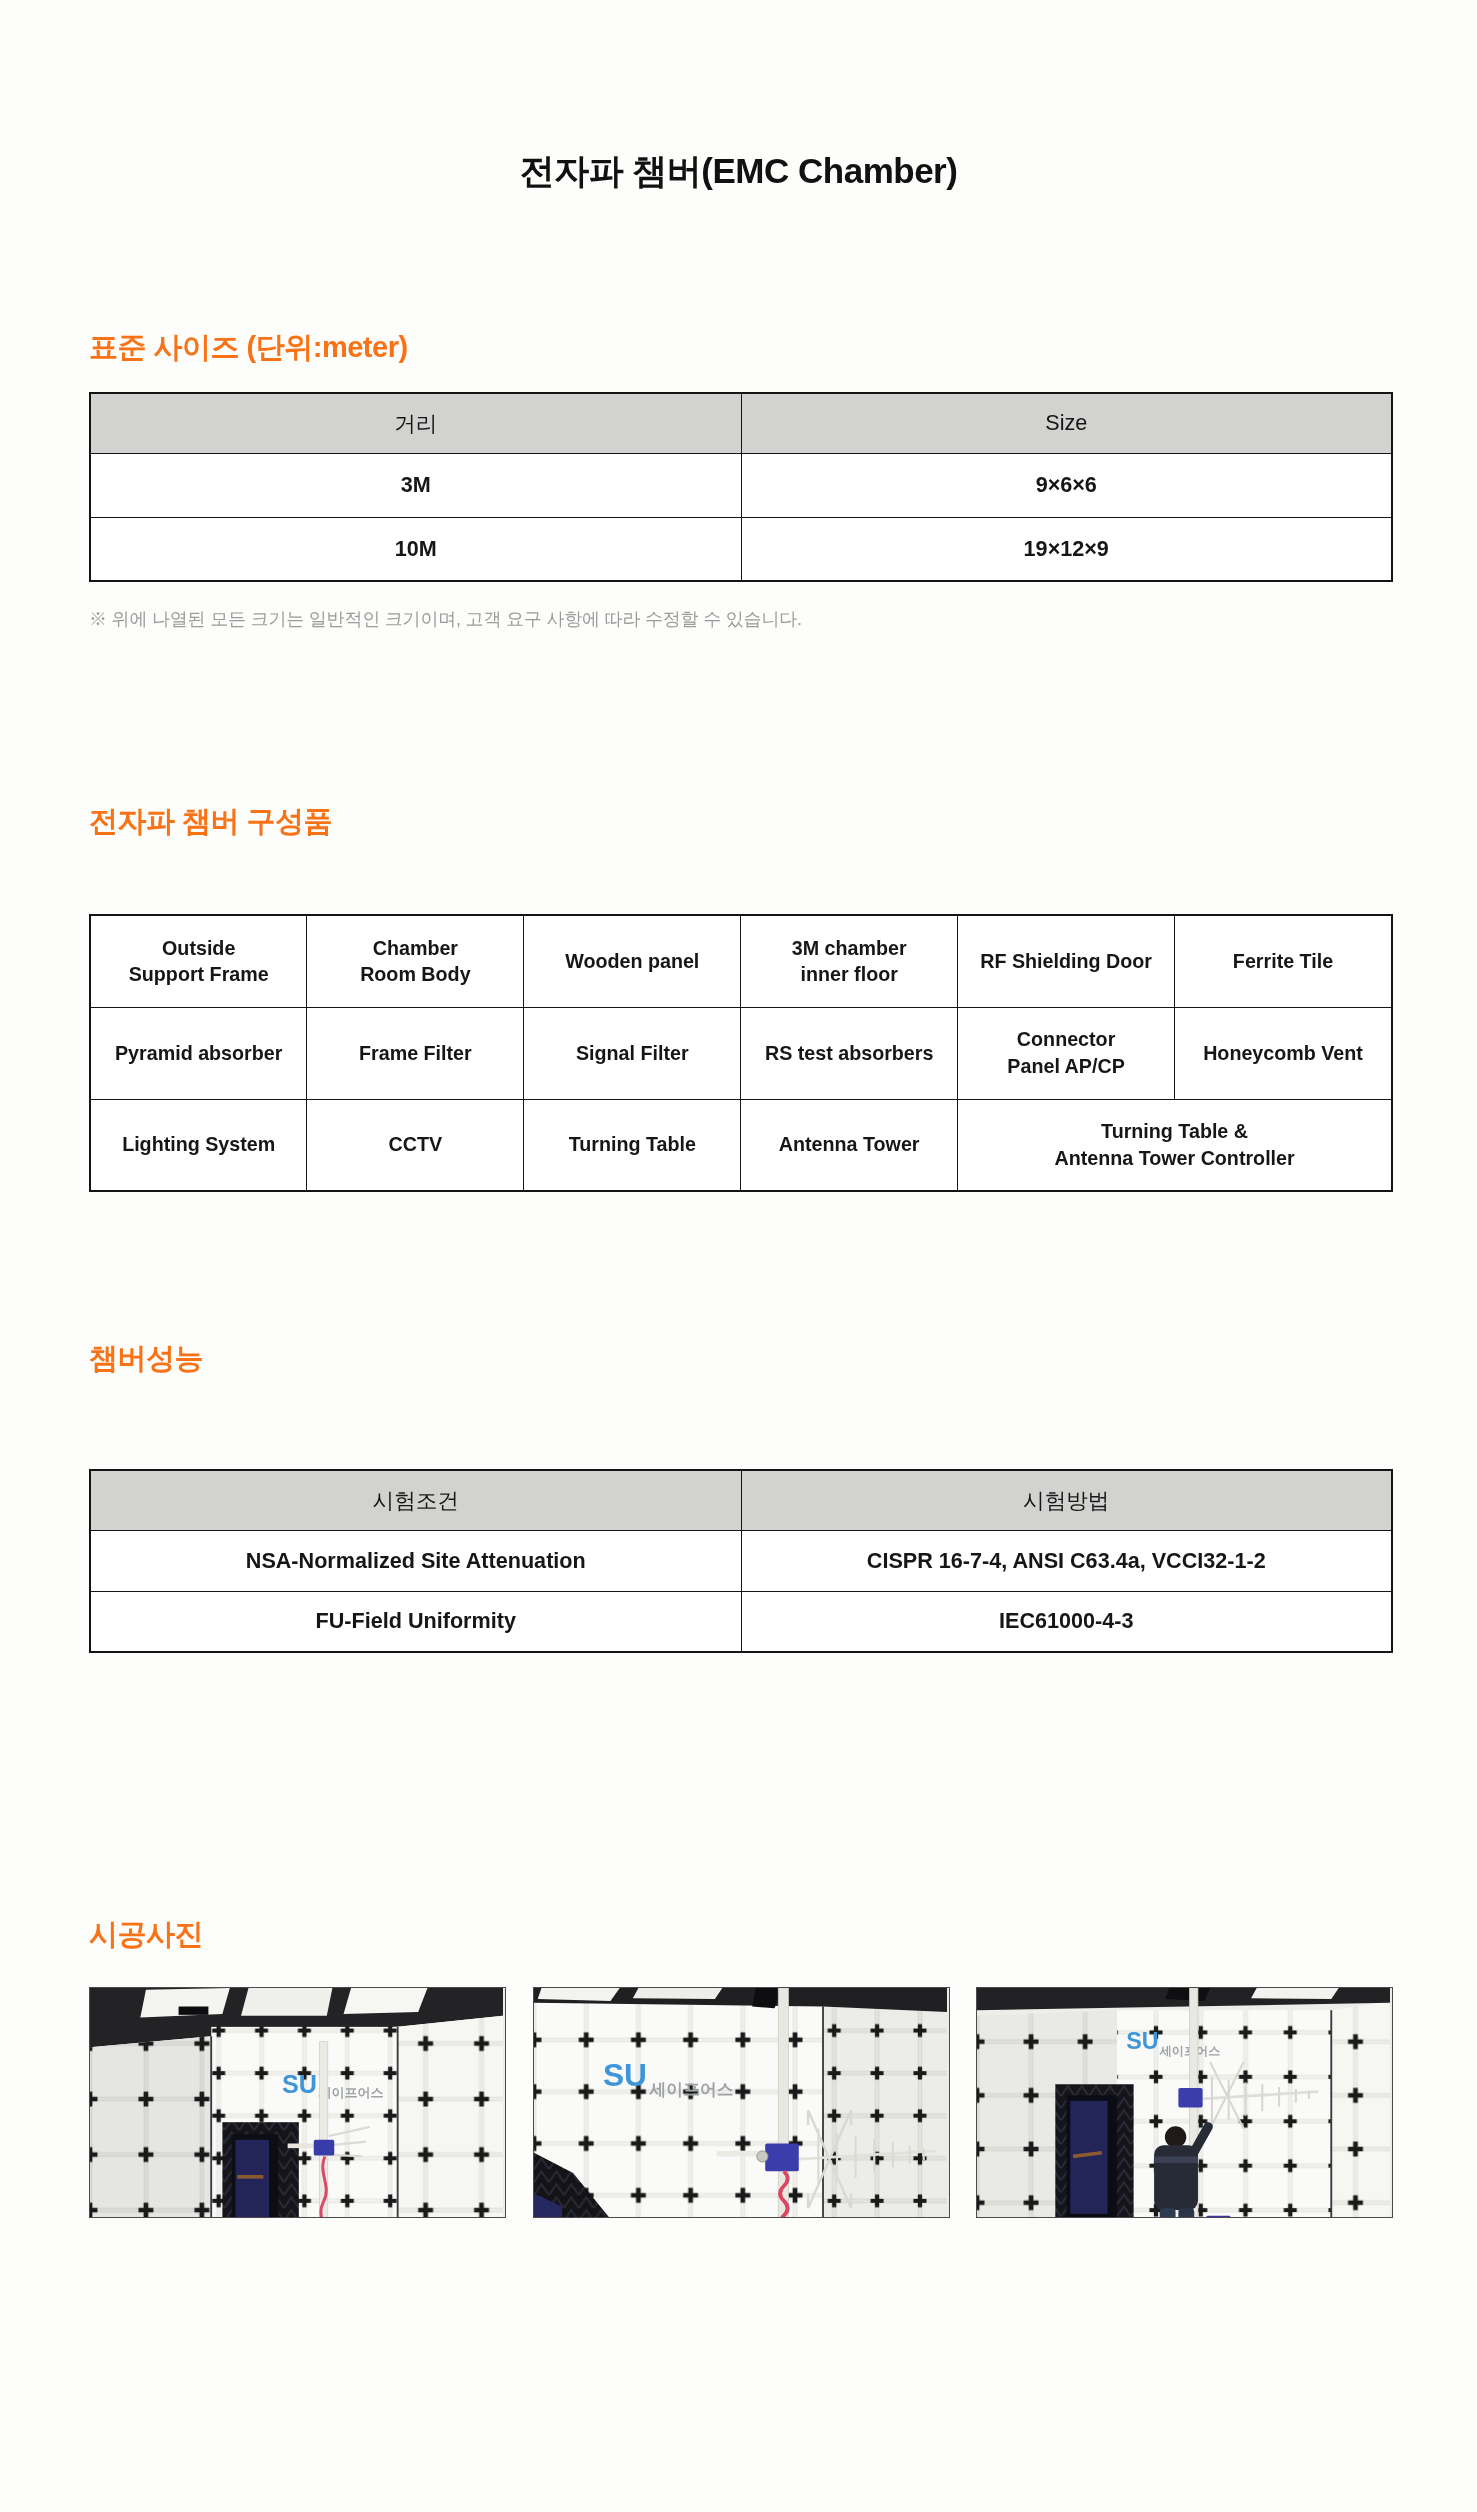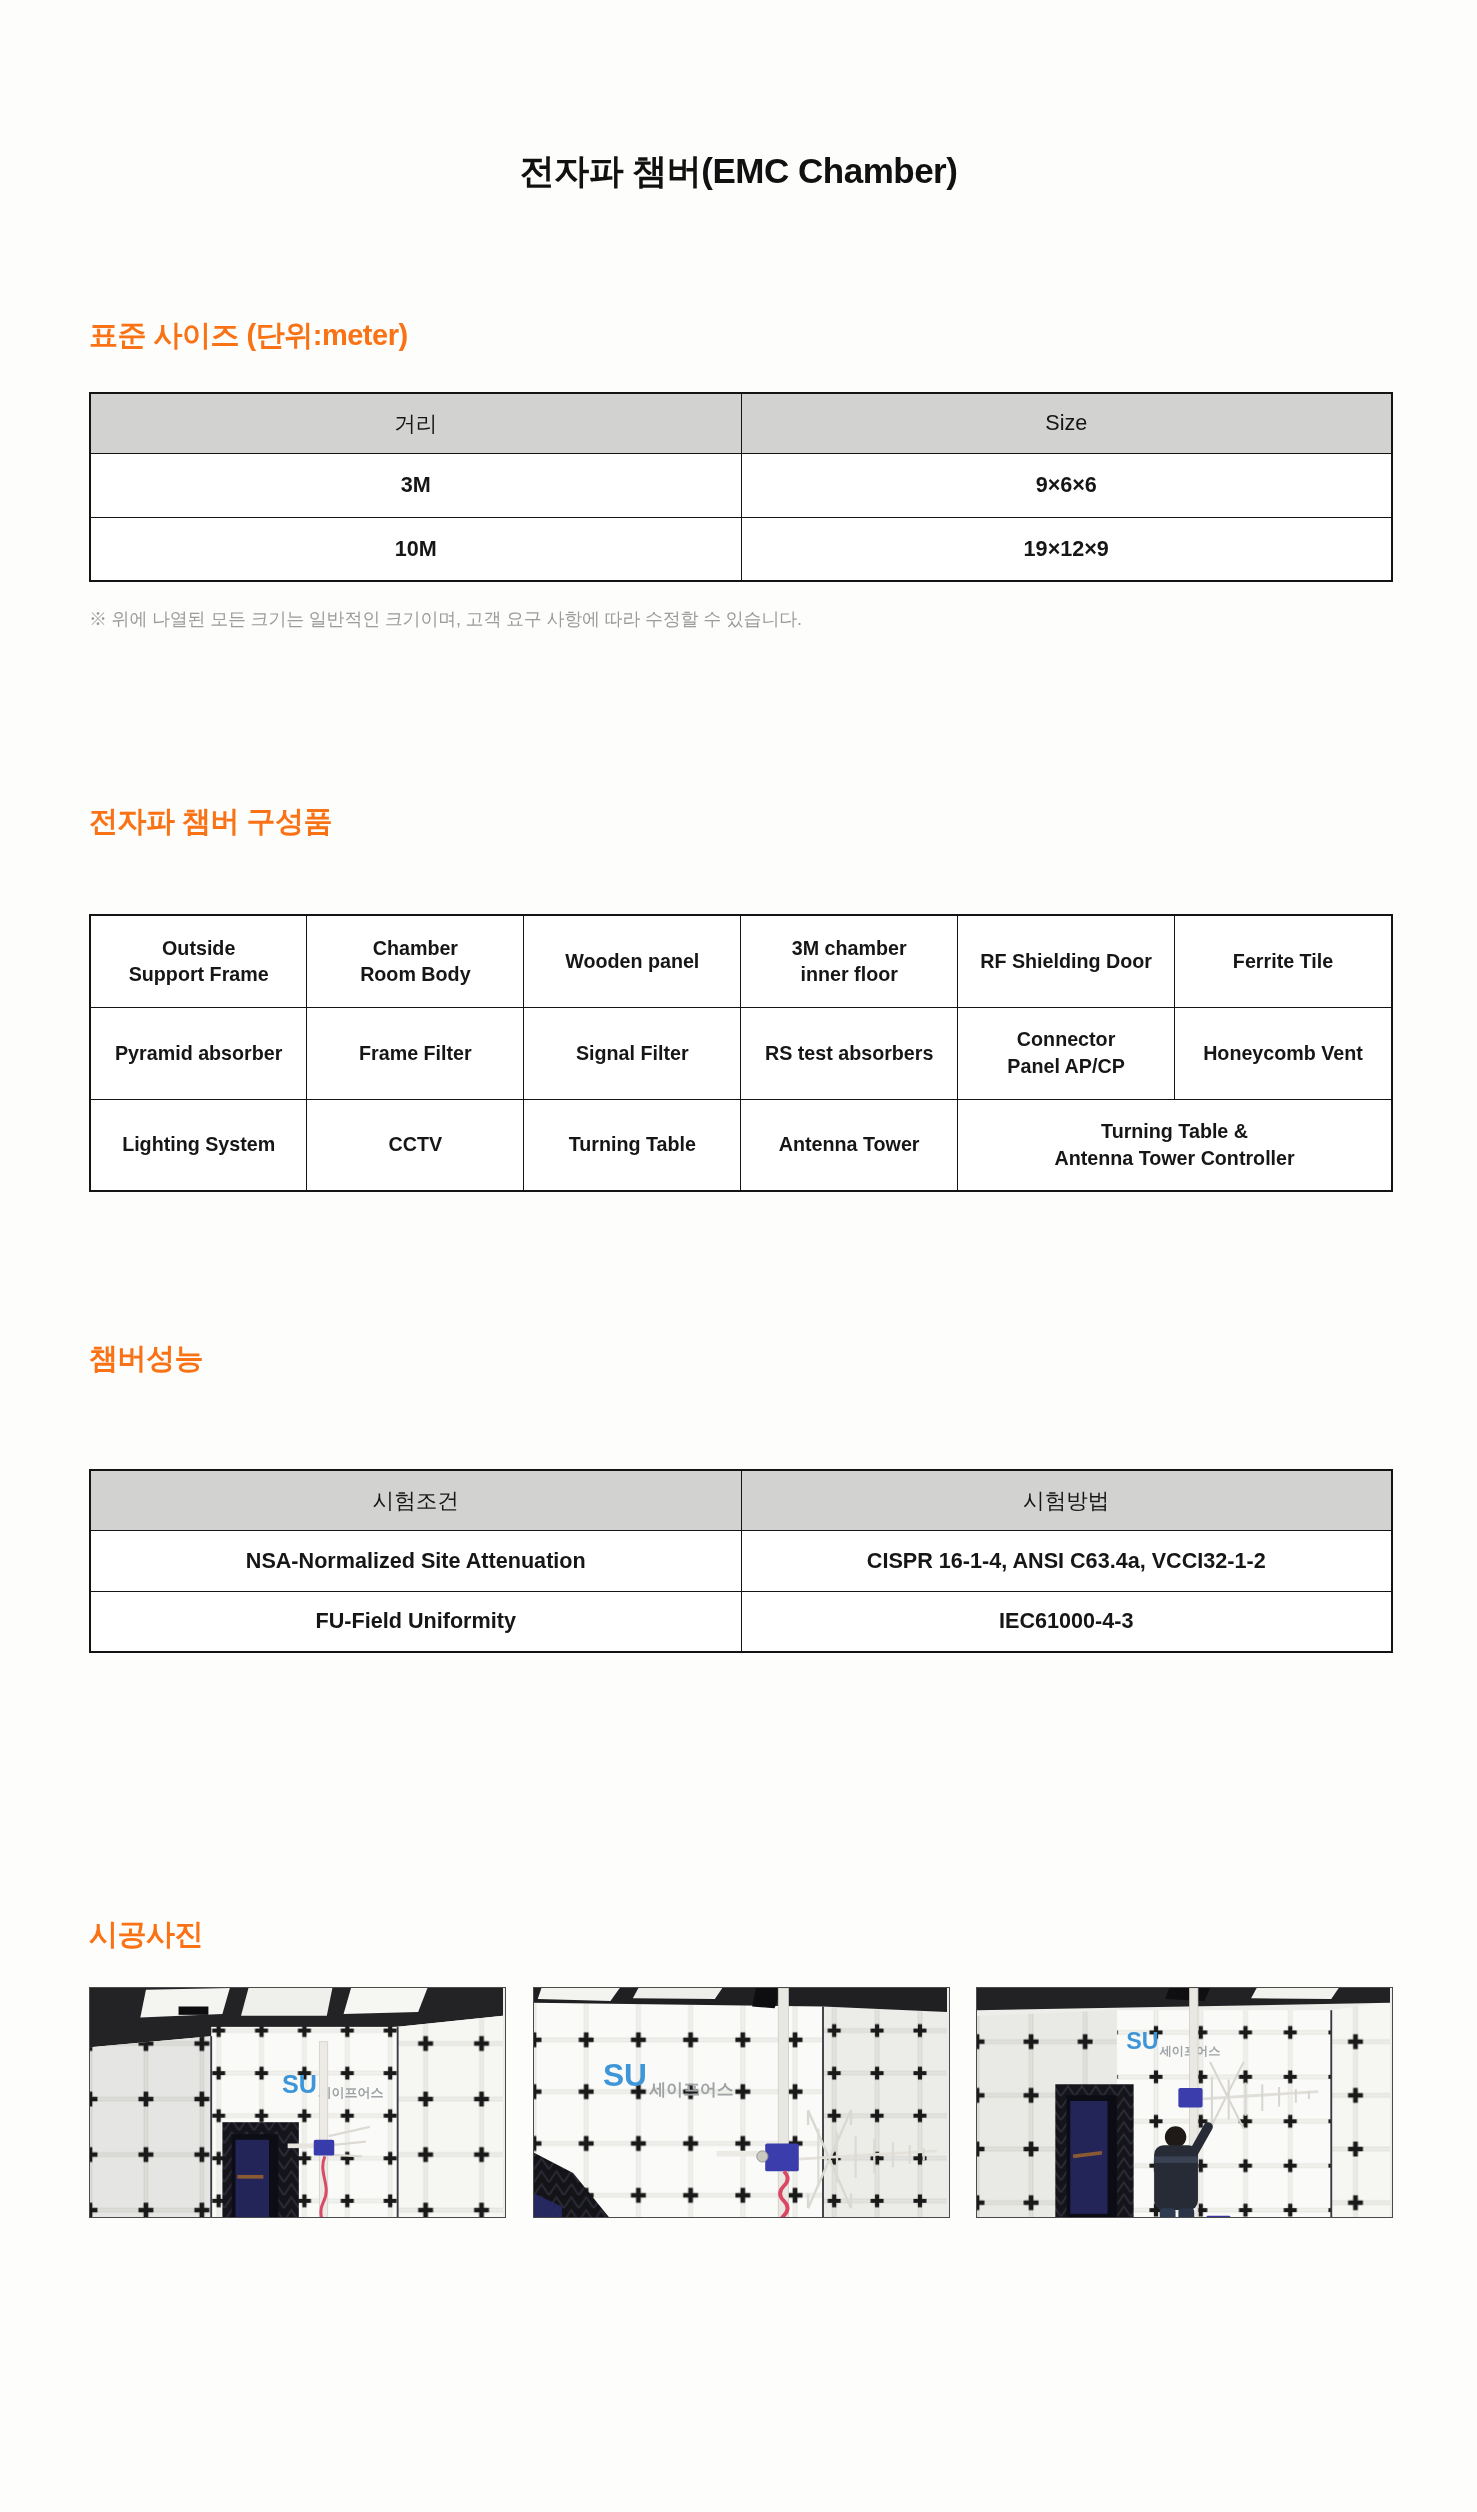--- a/index.html
+++ b/index.html
@@ -12,21 +12,21 @@
   .doc-title {
     position:absolute; top:148px; left:0; width:100%;
     text-align:center; font-size:35px; font-weight:700; color:#111;
     letter-spacing:-0.5px;
   }
   .sec-heading {
     position:absolute; left:89px;
     font-size:29px; font-weight:700; color:var(--accent,#F97316);
     letter-spacing:-0.5px;
   }
-  .h-size  { top:316px; }
+  .h-size  { top:328px; }
   .h-comp  { top:802px; }
   .h-perf  { top:1316px;margin-top:23px; }
   .h-photo { top:1915px; }
 
   table { border-collapse:collapse; table-layout:fixed; width:1304px; background:#fff; }
   th, td {
     border:1.9px solid #141414; text-align:center; vertical-align:middle;
     font-size:21.6px; color:#161616; padding:0 5.6px; font-weight:700;
   }
   th { background:var(--header-bg,#D2D2D0); font-weight:500; }
@@ -171,21 +171,21 @@
   <div class="sec-heading h-perf">챔버성능</div>
 
   <table class="tbl-perf">
     <tbody>
         <tr>
       <th style="width:50%">시험조건</th>
       <th>시험방법</th>
     </tr>
     <tr>
       <td>NSA-Normalized Site Attenuation</td>
-      <td>CISPR 16-1-4, ANSI C63.4a, VCCI32-1-2</td>
+      <td>CISPR 16-7-4, ANSI C63.4a, VCCI32-1-2</td>
     </tr>
     <tr>
       <td>FU-Field Uniformity</td>
       <td>IEC61000-4-3</td>
     </tr>
   </tbody>
     </table>
 
   <div class="sec-heading h-photo">시공사진</div>
 

